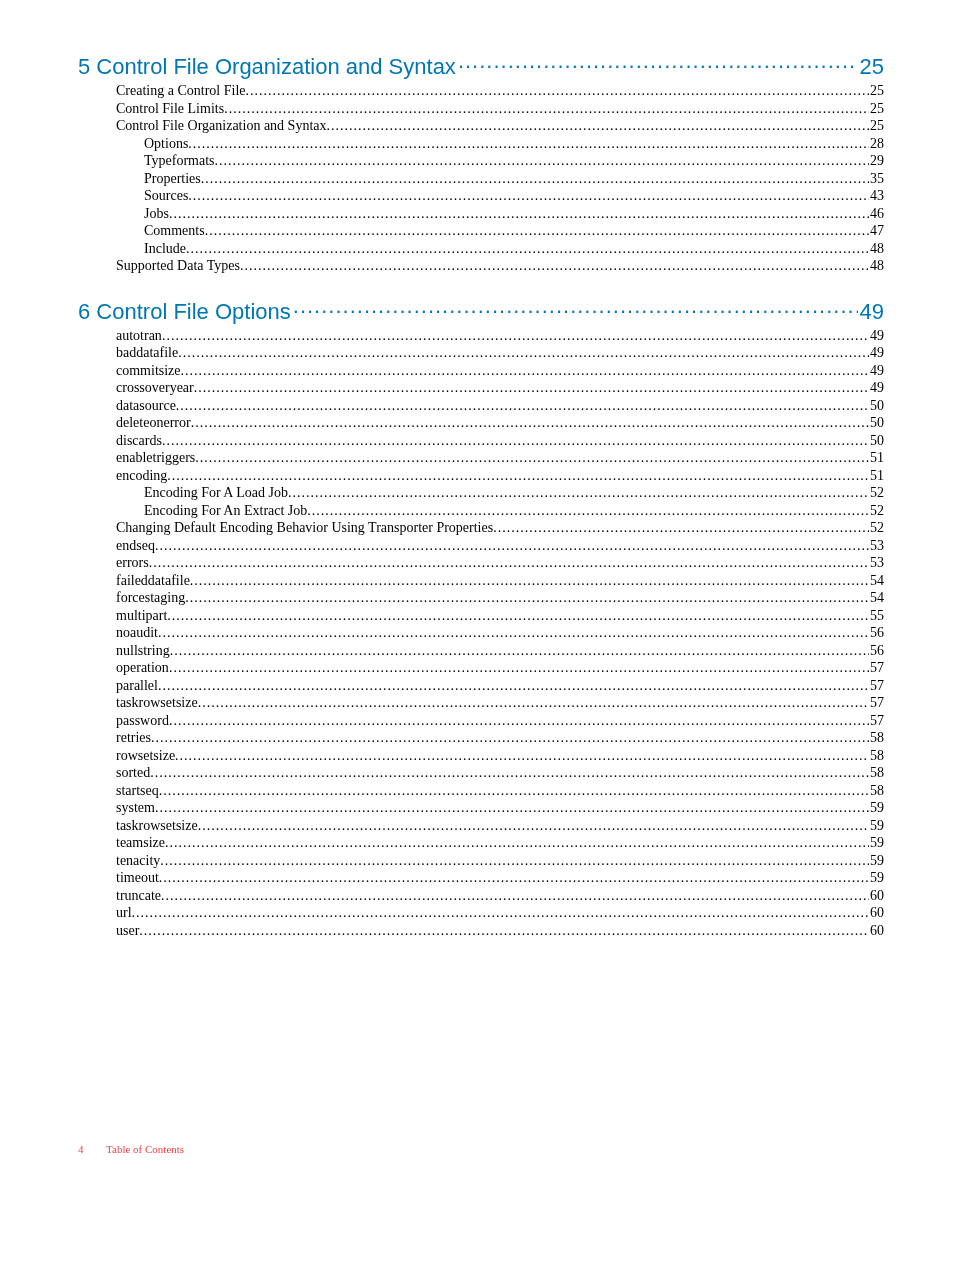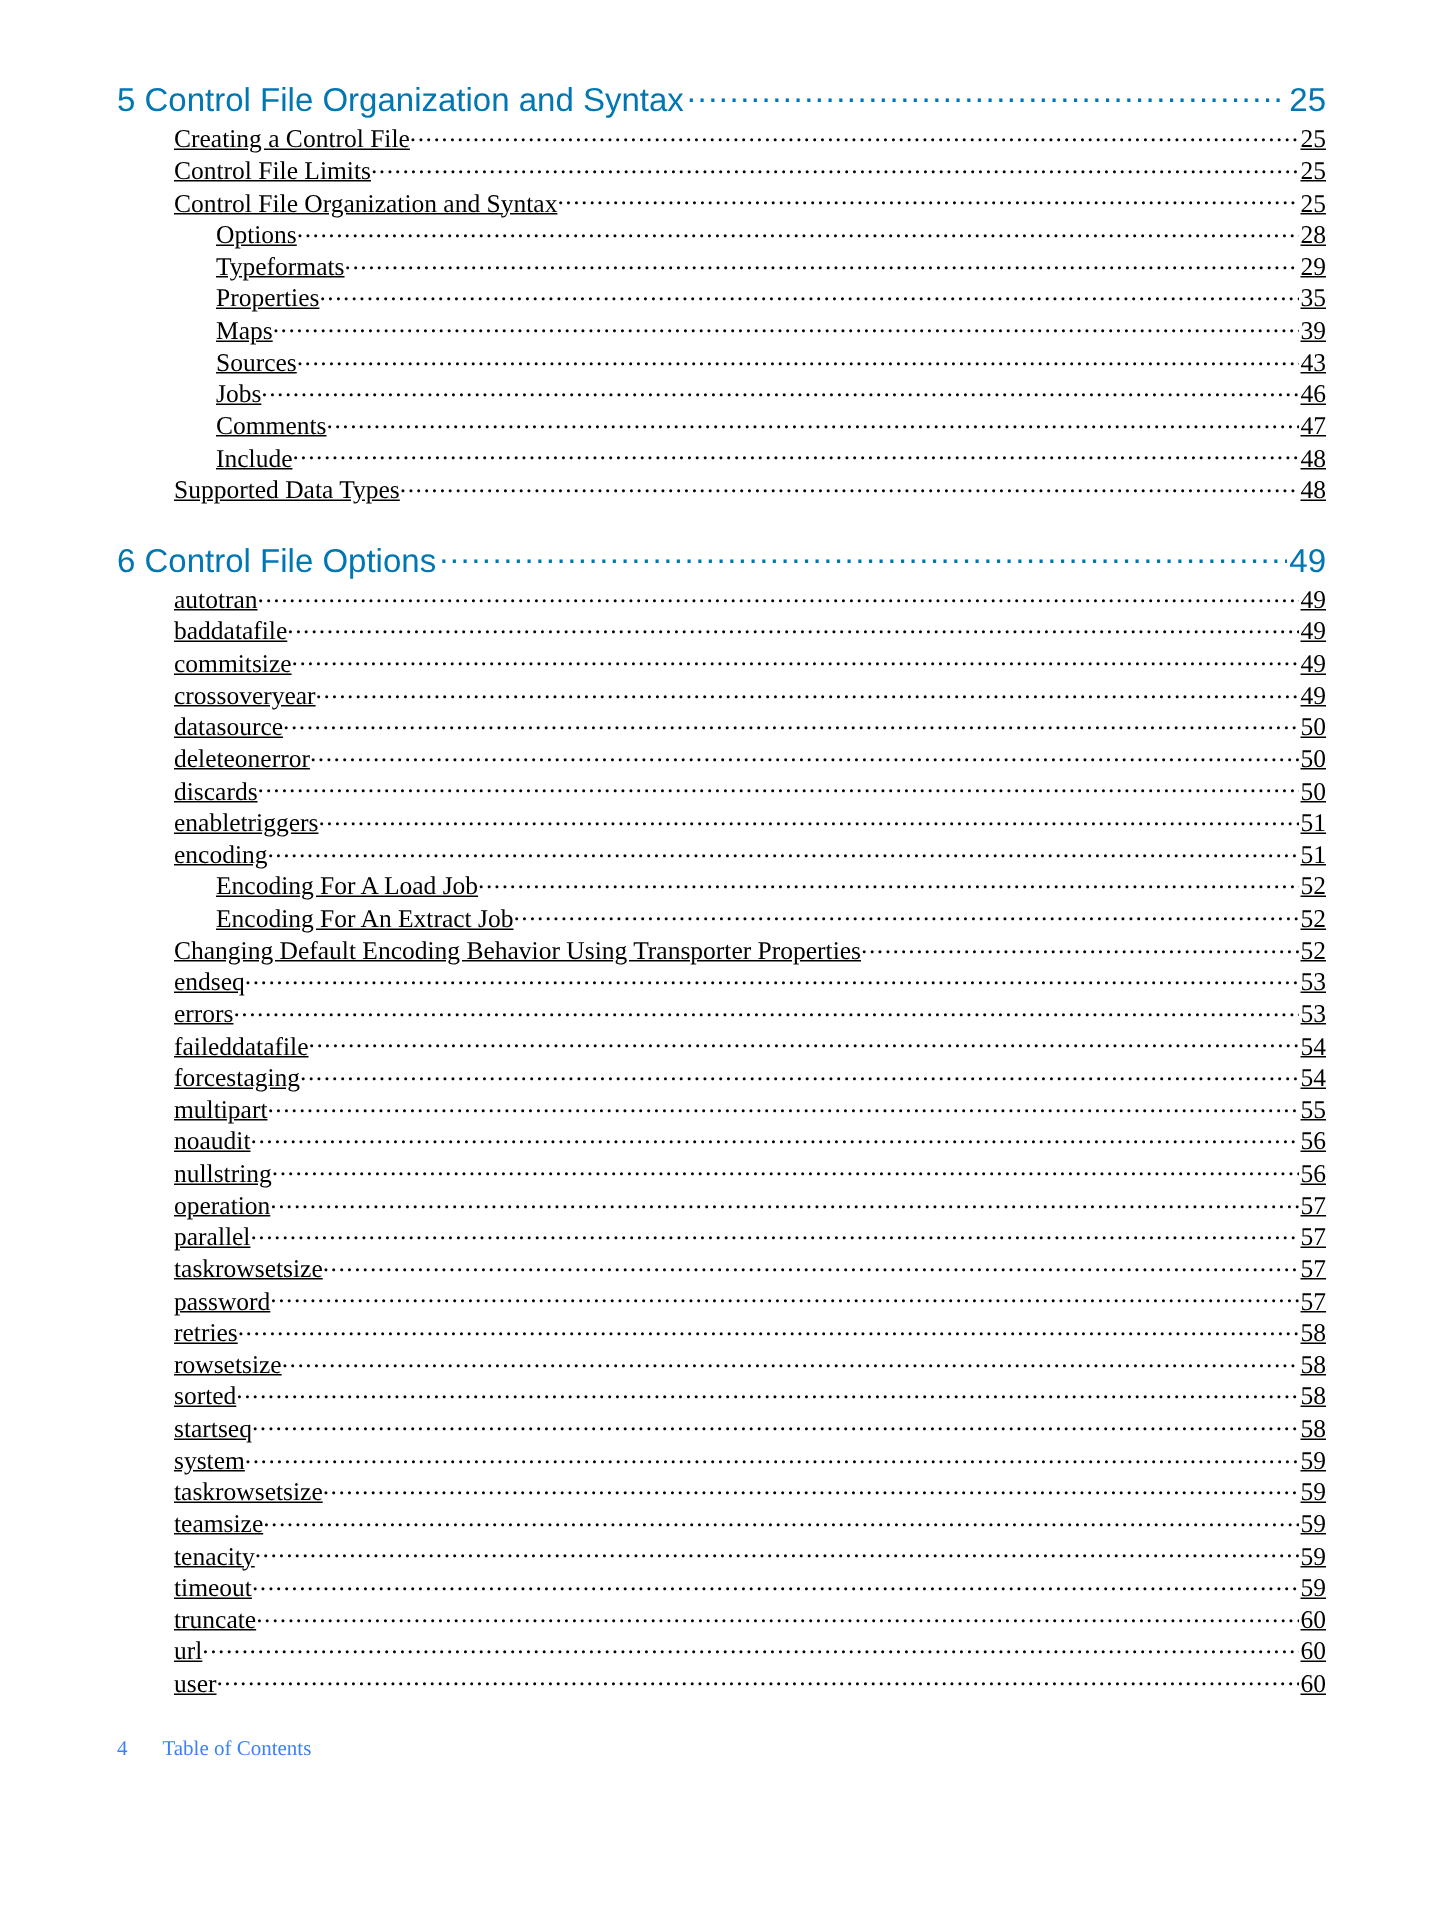--- a/index.html
+++ b/index.html
@@ -40,27 +40,26 @@
     content: "............................................................................................................................................................................................................................................";
     position: absolute;
     left: 0;
     bottom: 0;
     white-space: nowrap;
     letter-spacing: 1px;
     color: #0077b3;
   }
   .entry {
     display: flex;
-    align-items: flex-start;
+    align-items: flex-end;
     white-space: nowrap;
     overflow: hidden;
-    font-size: 17px;
+    font-size: 14px;
     line-height: 1.25;
     color: #000;
-    text-decoration: underline;
   }
   .entry .e-title { flex: 0 0 auto; }
   .entry .e-page  { flex: 0 0 auto; }
   .entry .leader {
     flex: 1 1 auto;
     overflow: hidden;
     position: relative;
     height: 1em;
     margin: 0 1px 0 0;
   }
@@ -72,23 +71,23 @@
     white-space: nowrap;
     letter-spacing: 1px;
     color: #000;
   }
   .ind-1 { padding-left: 38px; }
   .ind-2 { padding-left: 66px; }
   .gap { height: 22px; }
   .footer {
     position: absolute;
     left: 78px;
-    bottom: 44px;
-    font-size: 14px;
-    color: #3b82f6;
+    bottom: 64px;
+    font-size: 11px;
+    color: #ef4444;
   }
   .footer .pnum { margin-right: 20px; }
 </style>
 </head>
 <body>
 
 <div class="page">
   <div id="toc-container">
       <div class="section-heading">
         <span class="sh-title">5 Control File Organization and Syntax</span>
@@ -119,25 +118,20 @@
         <span class="e-title">Typeformats</span>
         <span class="leader"></span>
         <span class="e-page">29</span>
       </div>
       <div class="entry ind-2">
         <span class="e-title">Properties</span>
         <span class="leader"></span>
         <span class="e-page">35</span>
       </div>
       <div class="entry ind-2">
-        <span class="e-title">Maps</span>
-        <span class="leader"></span>
-        <span class="e-page">39</span>
-      </div>
-      <div class="entry ind-2">
         <span class="e-title">Sources</span>
         <span class="leader"></span>
         <span class="e-page">43</span>
       </div>
       <div class="entry ind-2">
         <span class="e-title">Jobs</span>
         <span class="leader"></span>
         <span class="e-page">46</span>
       </div>
       <div class="entry ind-2">

